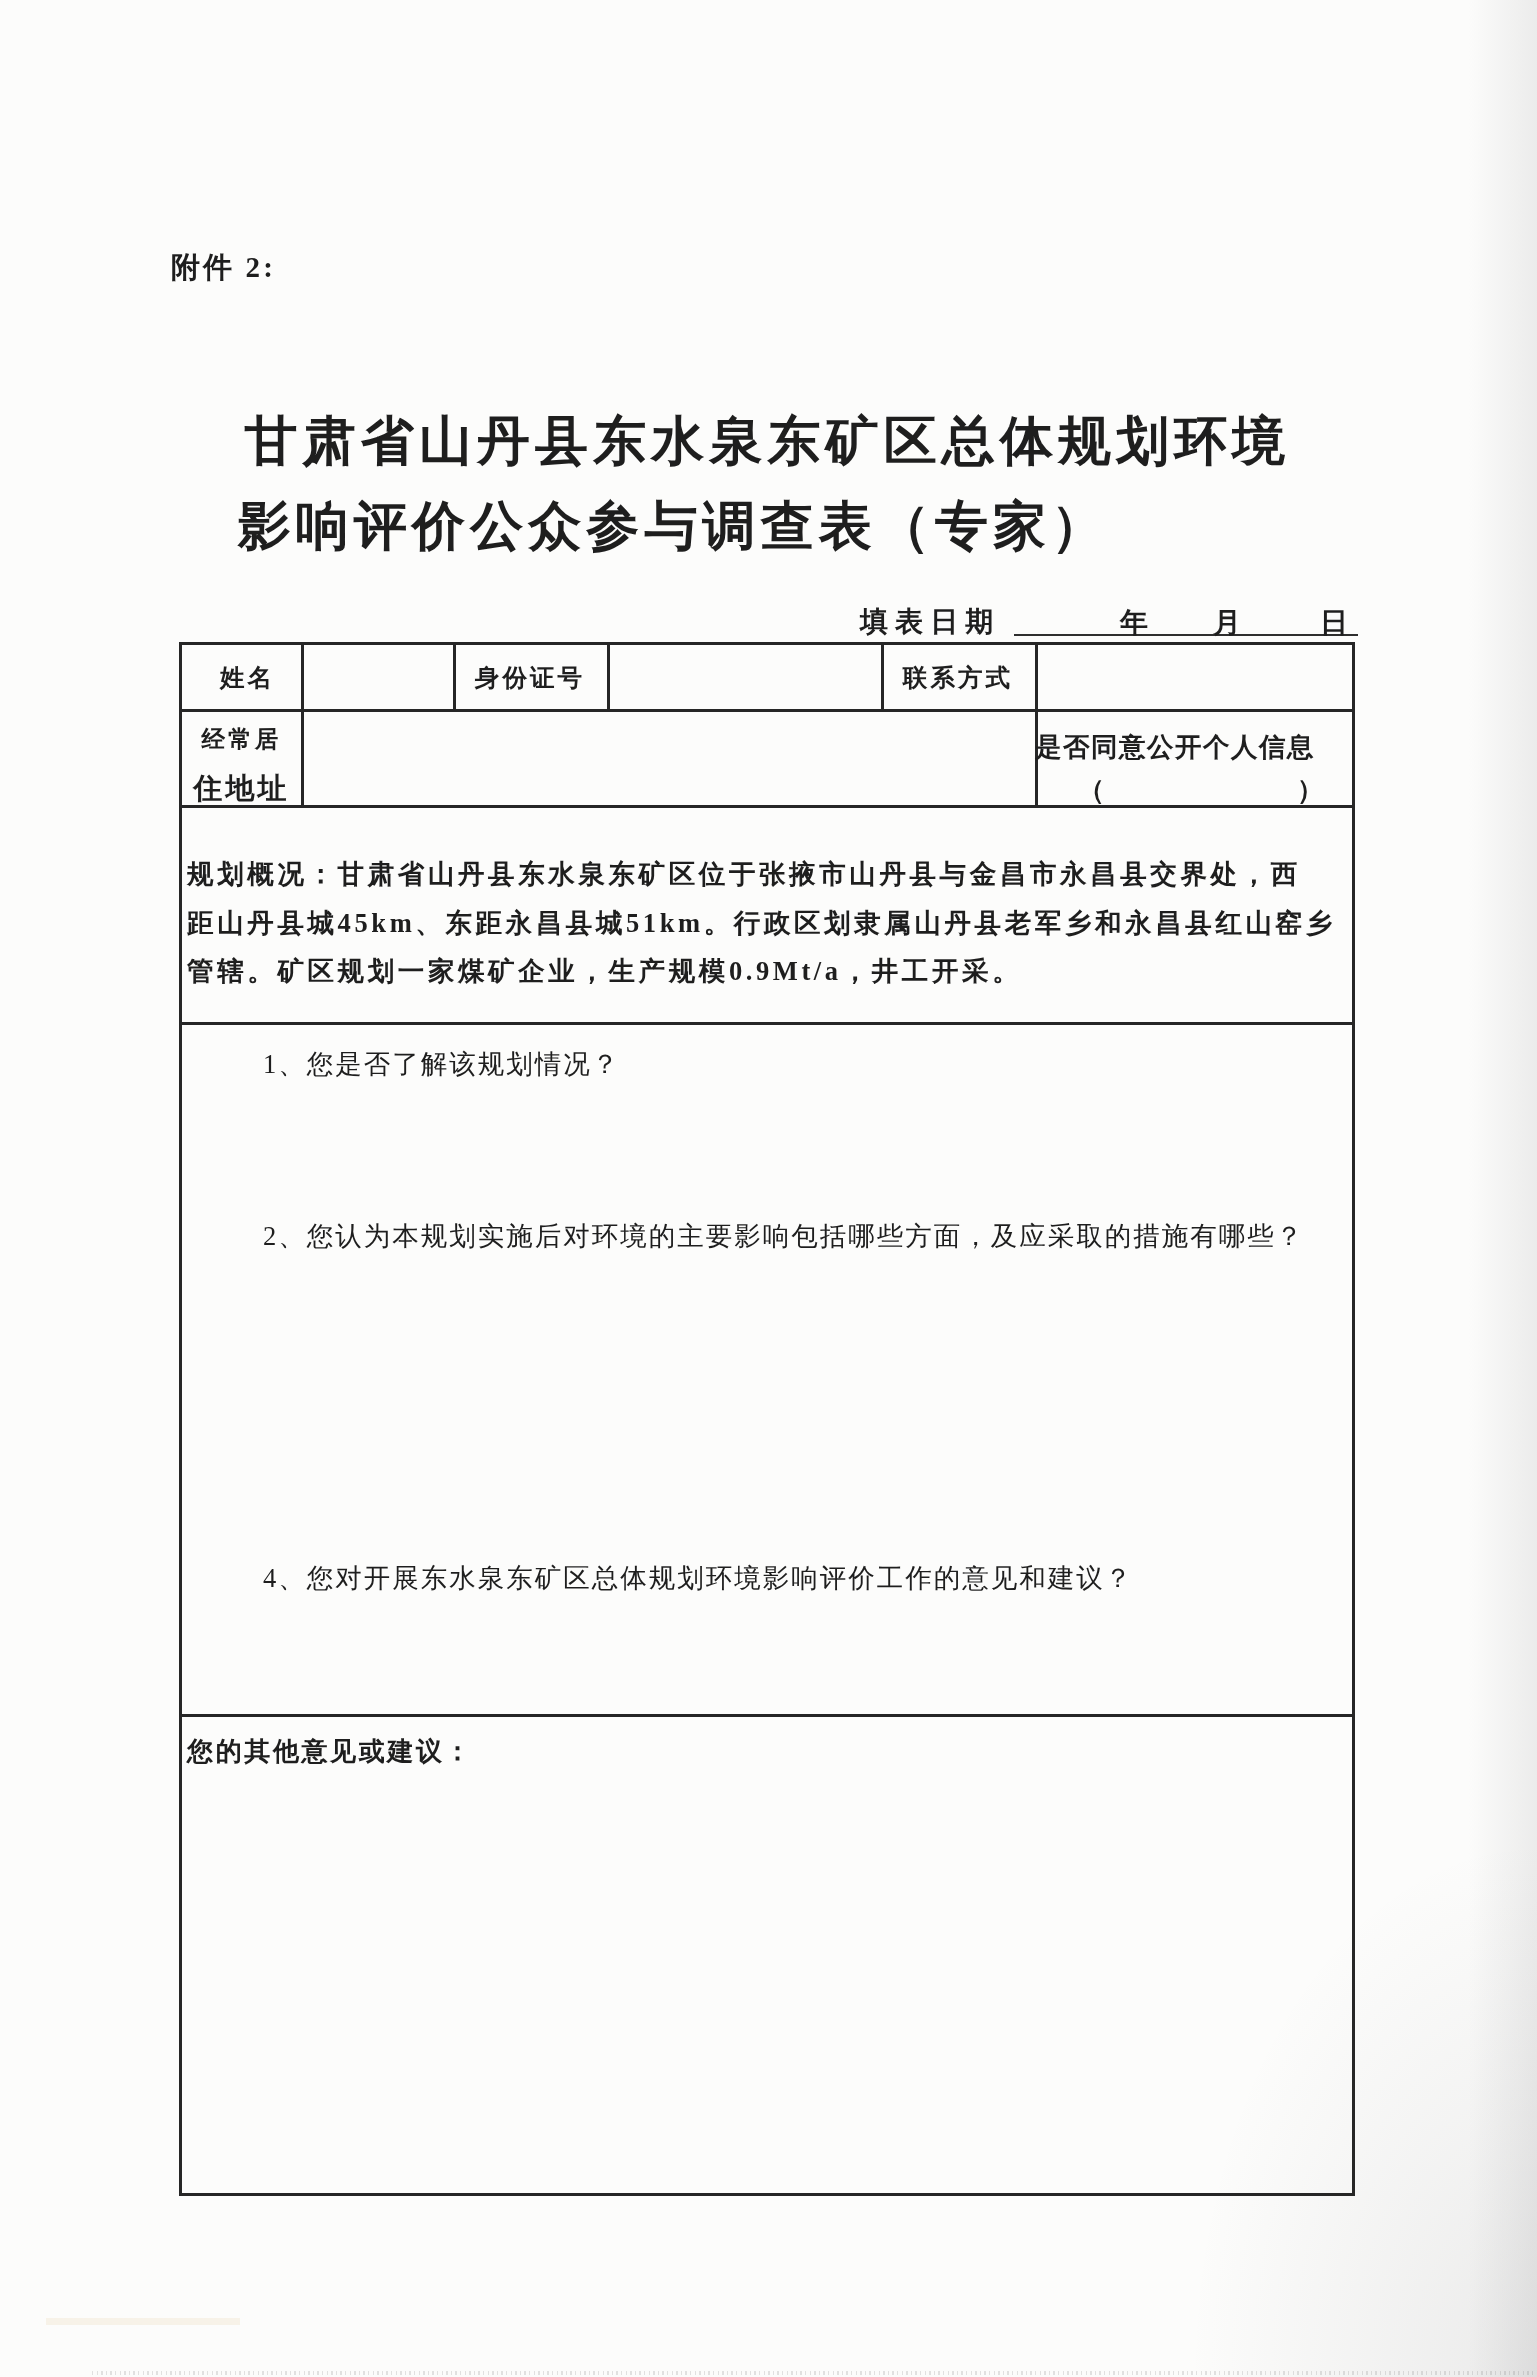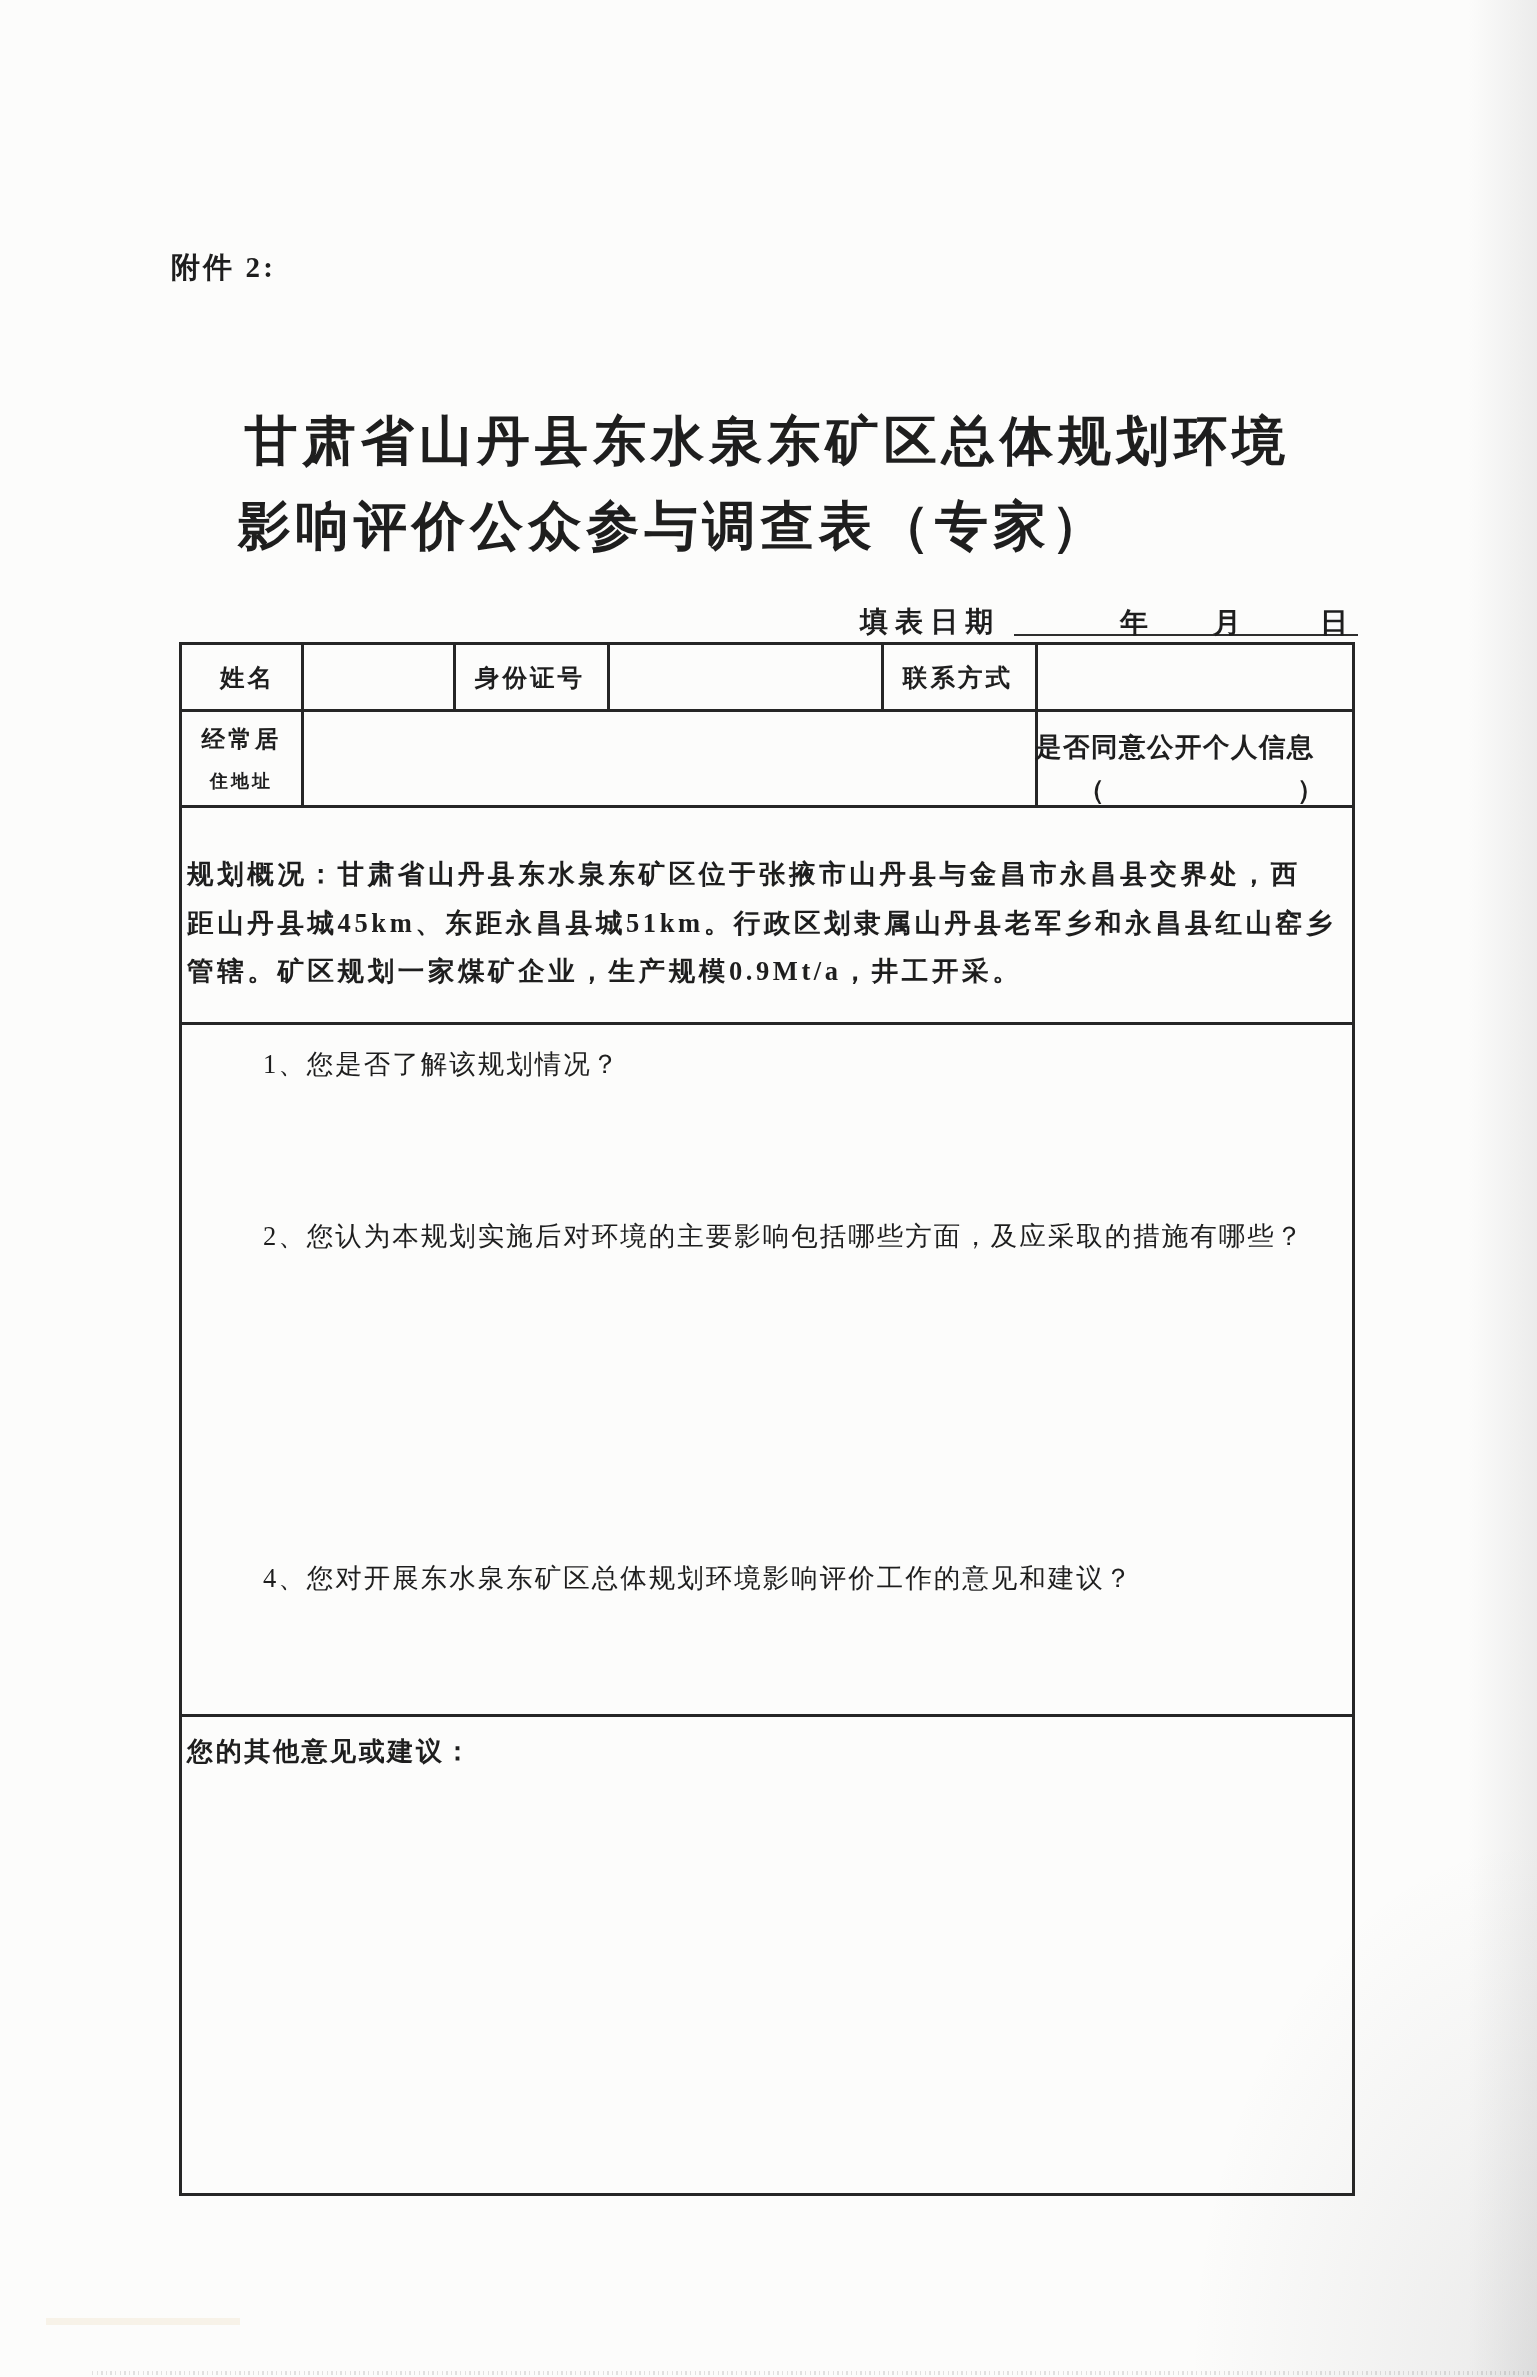--- a/index.html
+++ b/index.html
@@ -132,21 +132,21 @@
 
     <div class="cell-label" style="left:0; width:131px; top:16.3px;">姓名</div>
     <div class="cell-label" style="left:271px; width:154px; top:16.3px;">身份证号</div>
     <div class="cell-label" style="left:699px; width:154px; top:16.3px;">联系方式</div>
 
     <div class="abs" style="left:121px; top:0; width:150px; height:64px;"></div>
     <div class="abs" style="left:428px; top:0; width:271px; height:64px;"></div>
     <div class="abs" style="left:856px; top:0; width:314px; height:64px;"></div>
 
     <div class="cell-label" style="left:0; width:119px; top:78px; font-size:23.5px;">经常居</div>
-    <div class="cell-label" style="left:0; width:119px; top:124px; font-size:18px;">住地址</div>
+    <div class="cell-label" style="left:0; width:119px; top:124px; font-size:29px;">住地址</div>
     <div class="abs" style="left:121px; top:67px; width:729px; height:93px;"></div>
 
     <div class="consent-label">是否同意公开个人信息</div>
     <span class="paren" style="left:896px; top:127px;">（</span>
     <span class="paren" style="left:1115px; top:127px;">）</span>
 
     <div class="para-line" style="top:211px;">规划概况：甘肃省山丹县东水泉东矿区位于张掖市山丹县与金昌市永昌县交界处，西</div>
     <div class="para-line" style="top:260px;">距山丹县城45km、东距永昌县城51km。行政区划隶属山丹县老军乡和永昌县红山窑乡</div>
     <div class="para-line" style="top:308px;">管辖。矿区规划一家煤矿企业，生产规模0.9Mt/a，井工开采。</div>
 

